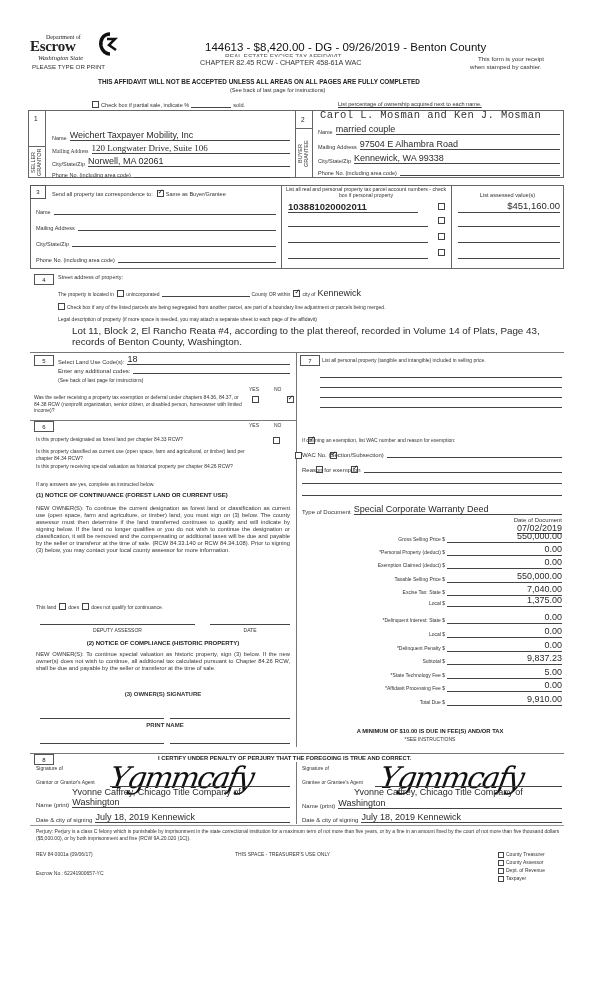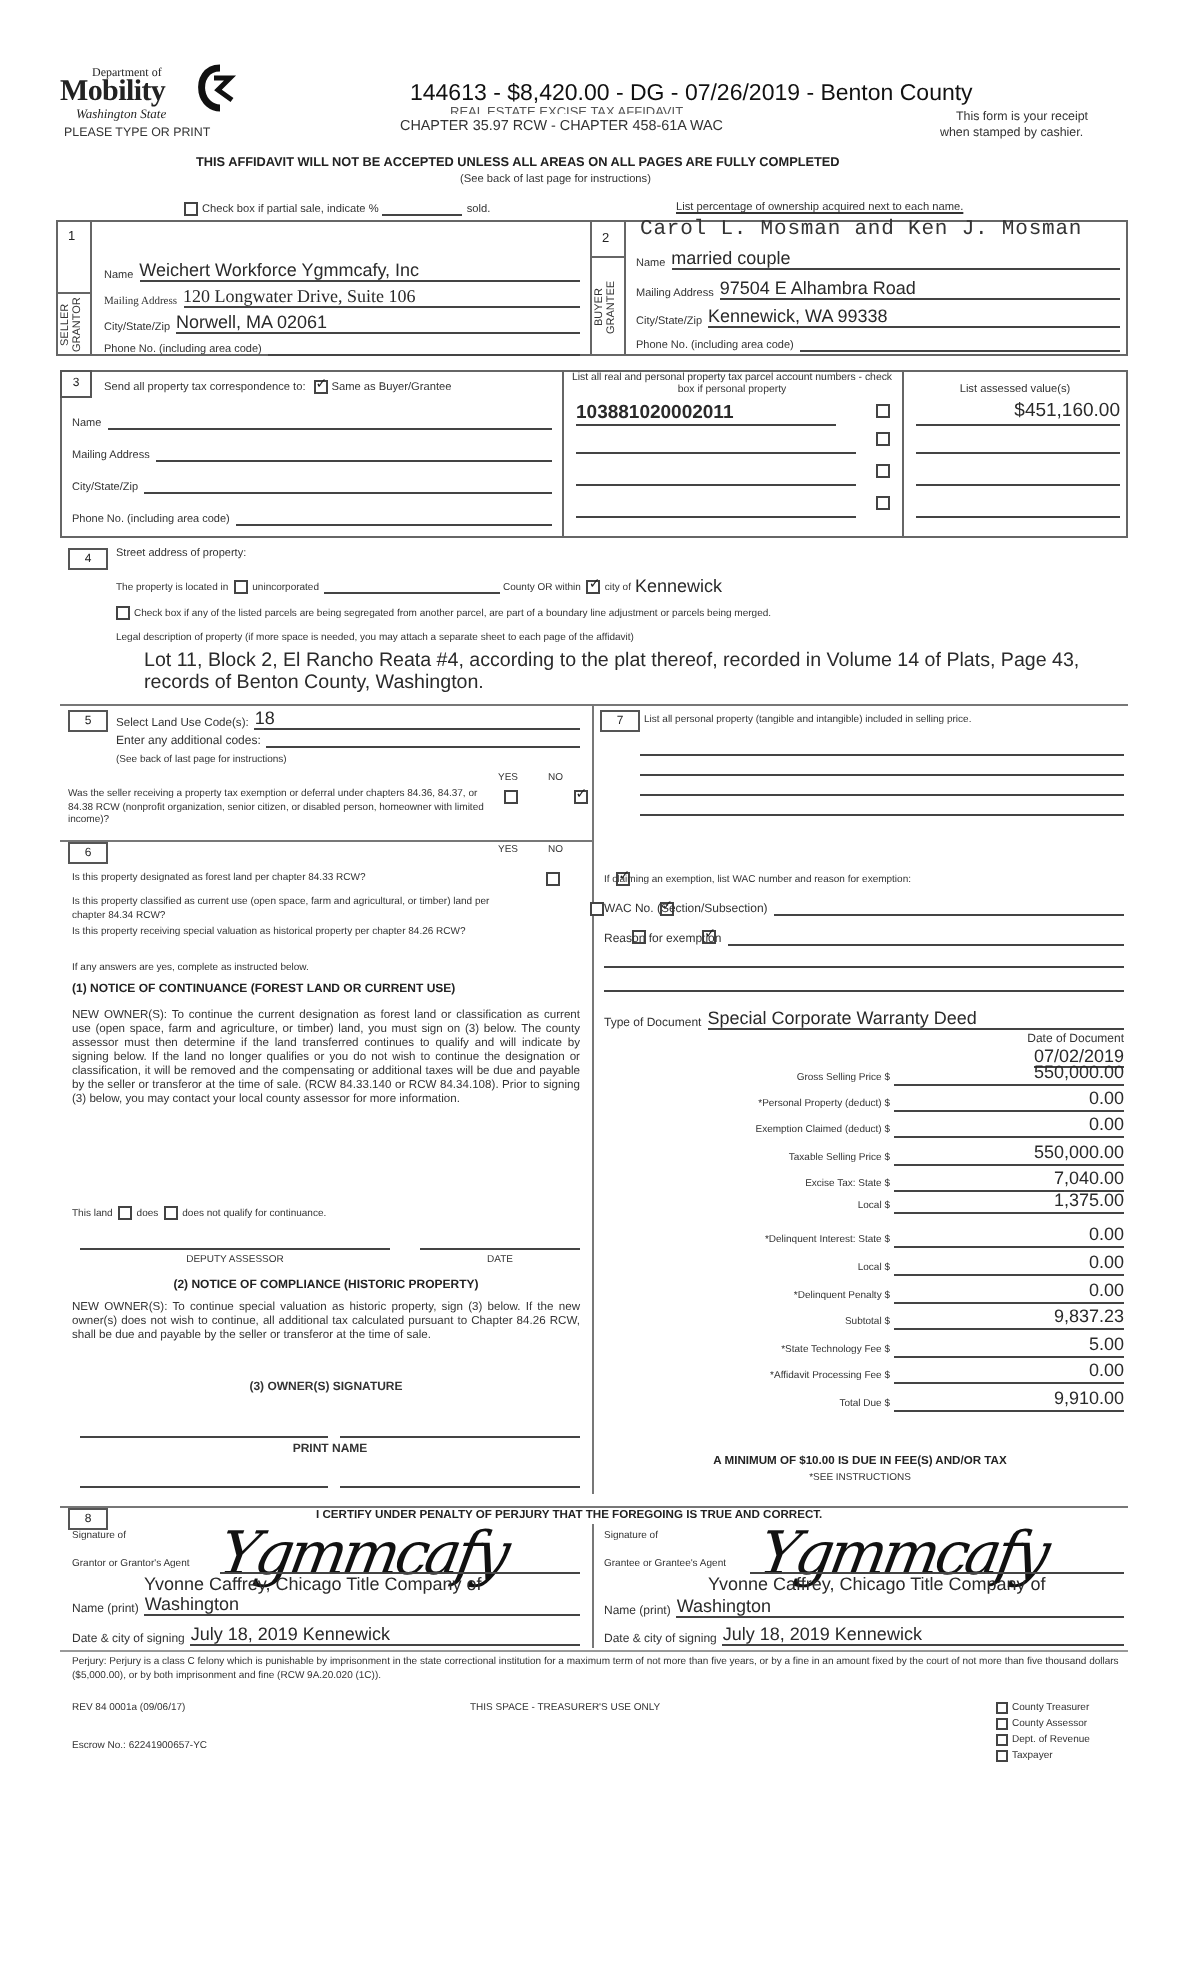--- a/index.html
+++ b/index.html
@@ -24,32 +24,32 @@
   .bold { font-weight: bold; }
 </style>
 </head>
 <body>
 
 
 
 
 <div class="abs" style="left:30px;top:30px;width:100px;height:30px;">
   <div class="abs" style="left:16px;top:4px;font-size:6px;font-family:'Liberation Serif',serif;color:#222;">Department of</div>
-  <div class="abs" style="left:0px;top:8px;font-size:15px;font-weight:bold;font-family:'Liberation Serif',serif;color:#222;letter-spacing:-0.3px;">Mobility</div>
+  <div class="abs" style="left:0px;top:8px;font-size:15px;font-weight:bold;font-family:'Liberation Serif',serif;color:#222;letter-spacing:-0.3px;">Escrow</div>
   <div class="abs" style="left:8px;top:24px;font-size:6.5px;font-style:italic;font-family:'Liberation Serif',serif;color:#222;">Washington State</div>
   <svg class="abs" style="left:68px;top:2px;" width="24" height="24" viewBox="0 0 24 24">
     <path d="M12 2 C5 2 2 8 3 14 C4 19 8 22 12 22" stroke="#111" stroke-width="3.5" fill="none"></path>
     <path d="M9 7 L17 7 L11 13 L18 18" stroke="#111" stroke-width="2.5" fill="none"></path>
   </svg>
 </div>
 <div class="abs small" style="left:32px;top:63px;font-size:6.2px;">PLEASE TYPE OR PRINT</div>
 
-<div class="abs" style="left:205px;top:41px;font-size:11.5px;color:#111;">144613 - $8,420.00 - DG - 07/26/2019 - Benton County</div>
+<div class="abs" style="left:205px;top:41px;font-size:11.5px;color:#111;">144613 - $8,420.00 - DG - 09/26/2019 - Benton County</div>
 <div class="abs" style="left:225px;top:53px;font-size:6.5px;color:#555;height:4px;overflow:hidden;line-height:8px;">REAL ESTATE EXCISE TAX AFFIDAVIT</div>
-<div class="abs" style="left:200px;top:58px;font-size:7.2px;color:#333;">CHAPTER 35.97 RCW - CHAPTER 458-61A WAC</div>
+<div class="abs" style="left:200px;top:58px;font-size:7.2px;color:#333;">CHAPTER 82.45 RCW - CHAPTER 458-61A WAC</div>
 <div class="abs small" style="left:478px;top:55px;font-size:6.2px;">This form is your receipt</div>
 <div class="abs small" style="left:470px;top:63px;font-size:6.2px;">when stamped by cashier.</div>
 
 <div class="abs bold" style="left:98px;top:78px;font-size:6.4px;color:#222;">THIS AFFIDAVIT WILL NOT BE ACCEPTED UNLESS ALL AREAS ON ALL PAGES ARE FULLY COMPLETED</div>
 <div class="abs small" style="left:230px;top:87px;">(See back of last page for instructions)</div>
 
 <div class="abs small" style="left:92px;top:101px;display:flex;align-items:flex-end;">
   <span class="cb"></span>
   <span>Check box if partial sale, indicate %</span>
   <span style="display:inline-block;width:40px;border-bottom:1px solid #444;margin:0 2px;"></span>
@@ -63,21 +63,21 @@
 <div class="abs" style="left:45px;top:110px;width:1px;height:68px;background:#666;"></div>
 <div class="abs" style="left:28px;top:146px;width:17px;height:1px;background:#666;"></div>
 <div class="abs" style="left:312px;top:110px;width:1px;height:68px;background:#666;"></div>
 <div class="abs" style="left:295px;top:128px;width:17px;height:1px;background:#666;"></div>
 
 <div class="abs" style="left:34px;top:115px;font-size:6.5px;">1</div>
 <div class="vlabel" style="left:30px;top:148px;width:14px;height:28px;">SELLER GRANTOR</div>
 
 <div class="row" style="left:52px;top:130px;width:238px;">
   <span class="lbl" style="font-size:5.5px;">Name</span>
-  <span class="ln fill-sm">Weichert Workforce Ygmmcafy, Inc</span>
+  <span class="ln fill-sm">Weichert Taxpayer Mobility, Inc</span>
 </div>
 <div class="row" style="left:52px;top:143px;width:238px;font-family:Liberation Serif, serif;">
   <span class="lbl" style="font-size:5.5px;">Mailing Address</span>
   <span class="ln fill-sm">120 Longwater Drive, Suite 106</span>
 </div>
 <div class="row" style="left:52px;top:156px;width:238px;">
   <span class="lbl" style="font-size:5.5px;">City/State/Zip</span>
   <span class="ln fill-sm">Norwell, MA 02061</span>
 </div>
 <div class="row" style="left:52px;top:168px;width:238px;">

